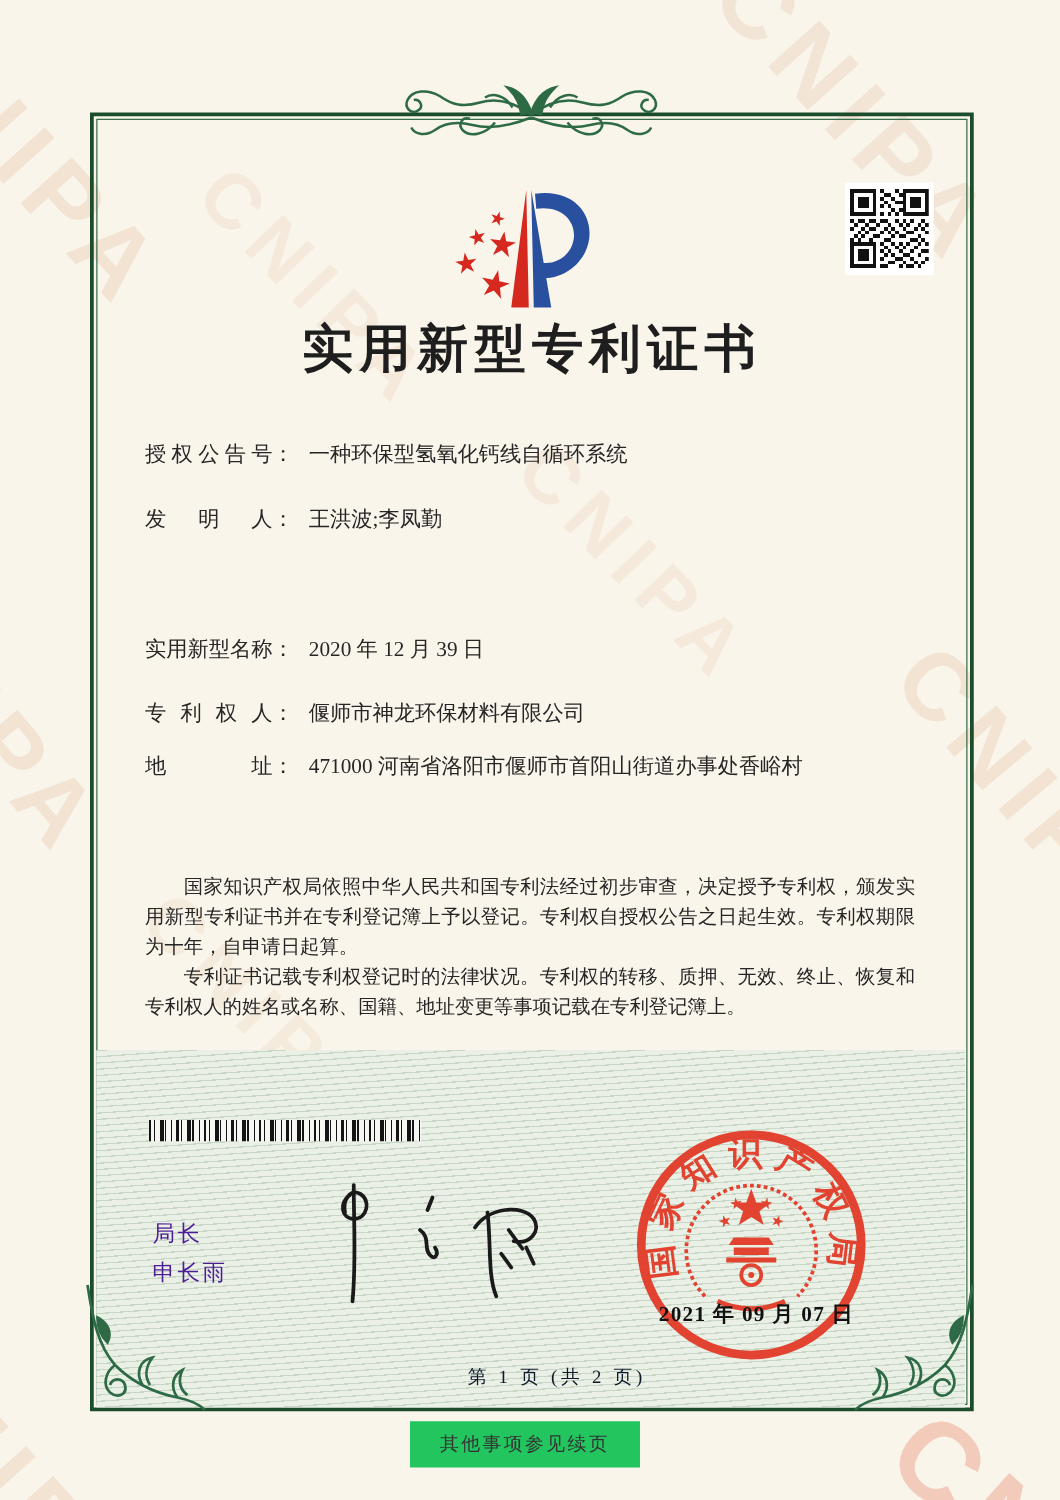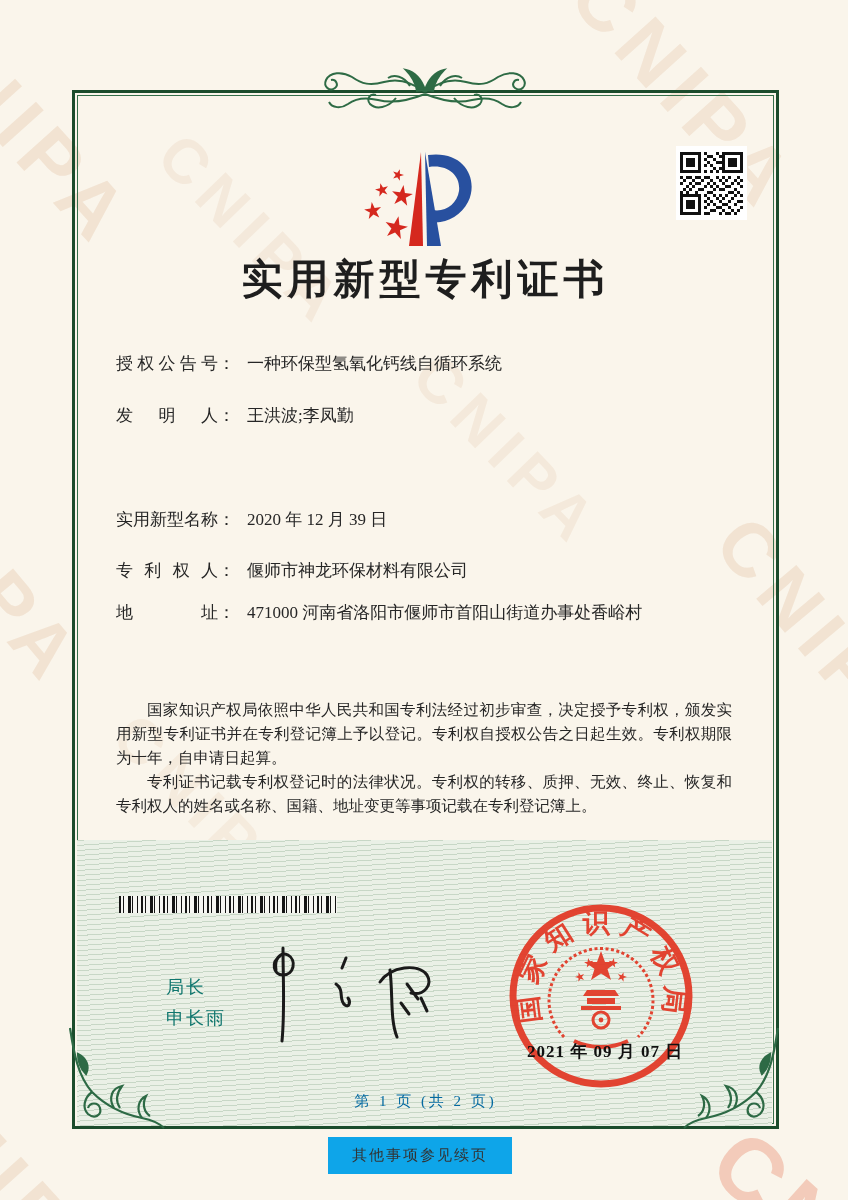--- a/index.html
+++ b/index.html
@@ -25,28 +25,28 @@
   .flabel{display:inline-block;width:102px;text-align:justify;text-align-last:justify;}
   .fvalue{margin-left:12px;}
   .field2{position:absolute;left:247px;top:0;}
   .paras{position:absolute;left:116px;top:698px;width:616px;font-size:15.5px;line-height:24px;
          text-align:justify;color:#262626;}
   .paras p{margin:0;text-indent:2em;}
   .barcode{position:absolute;left:119px;top:896px;width:218px;height:17px;
            background:repeating-linear-gradient(90deg,#141414 0 2px,#f6f6f2 2px 4px,#141414 4px 5px,
            #f6f6f2 5px 9px,#141414 9px 12px,#f6f6f2 12px 13px,#141414 13px 14px,#f6f6f2 14px 18px,
            #141414 18px 19px,#f6f6f2 19px 22px);}
-  .officer{position:absolute;left:122px;font-size:18px;color:#0f766e;letter-spacing:2px;margin-left:44px;}
+  .officer{position:absolute;left:122px;font-size:18px;color:#4c1d95;letter-spacing:2px;}
   .sig{position:absolute;left:252px;top:940px;}
   .seal{position:absolute;left:506px;top:901px;opacity:.95;}
   .sealdate{position:absolute;left:527px;top:1040px;font-size:17px;font-weight:600;color:#111;
             letter-spacing:1px;white-space:nowrap;}
   .pagefoot{position:absolute;left:72px;top:1092px;width:707px;text-align:center;
-            font-size:15px;letter-spacing:3px;color:#0369a1;}
-  .notebox{position:absolute;left:328px;top:1137px;background:#0ea5e9;padding:9px 24px;
+            font-size:15px;letter-spacing:3px;color:#0f172a;padding-left:20px;}
+  .notebox{position:absolute;left:328px;top:1137px;background:#22c55e;padding:9px 24px;
            font-size:15px;letter-spacing:2px;color:#333;white-space:nowrap;}
   .orn{position:absolute;pointer-events:none;}
 </style>
 </head>
 <body>
 
 <div class="page">
 
   <span class="wm" style="left:-45px;top:-15px;font-size:80px;color:rgba(213,166,125,.22);transform:rotate(48deg);">CNIPA</span>
   <span class="wm" style="left:620px;top:-50px;font-size:80px;color:rgba(213,166,125,.20);transform:rotate(48deg);">CNIPA</span>

